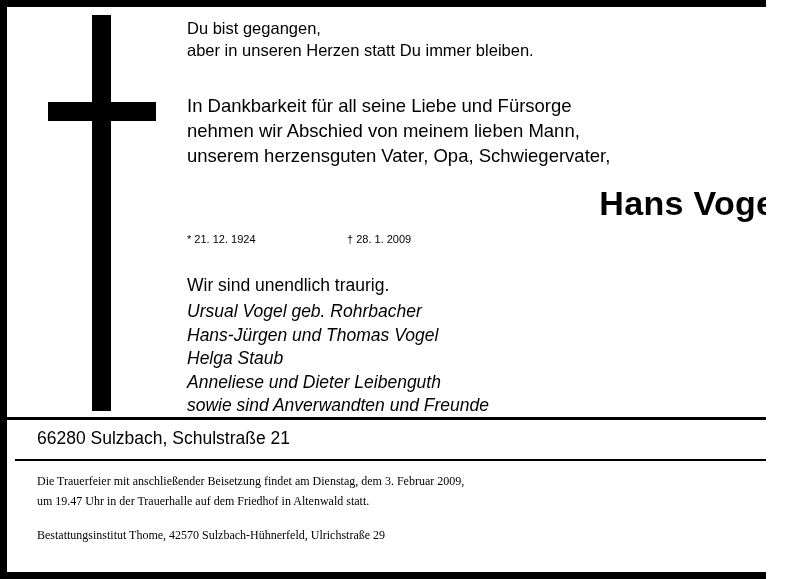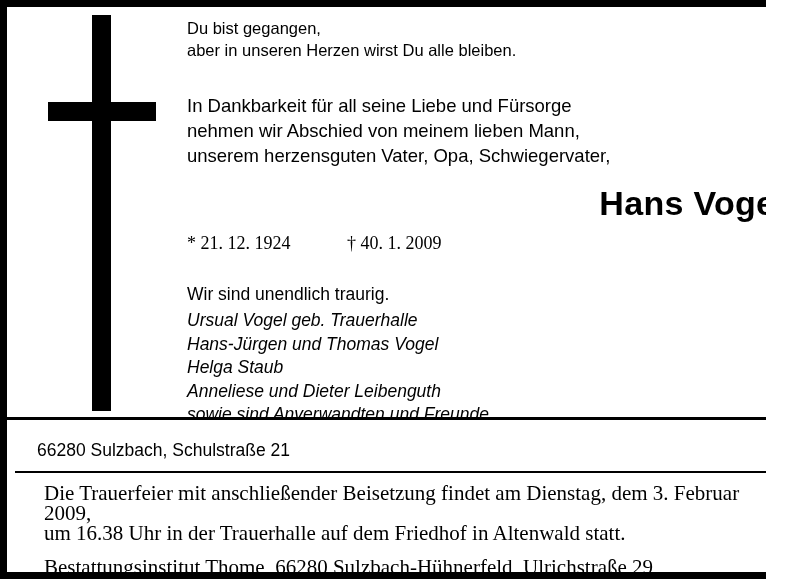--- a/index.html
+++ b/index.html
@@ -84,24 +84,23 @@
     margin-top: 16px;
     margin-left: 12px;
     font-size: 34px;
     font-weight: bold;
     letter-spacing: 0.3px;
     color: #000000;
     text-align: right;
   }
   .dates {
     margin-top: 10px;
-    font-size: 18px;
+    font-size: 11px;
     color: #000000;
     display: flex;
-    font-family: Liberation Serif, serif;
   }
   .dates .birth { width: 160px; }
   .sad {
     margin-top: 30px;
     font-size: 17.5px;
     color: #000000;
   }
   .survivors {
     margin-top: 4px;
     font-size: 17.5px;
@@ -116,42 +115,41 @@
     top: 410px;
     width: 786px;
     height: 3px;
     background: #000000;
   }
   .lower {
     position: absolute;
     left: 0;
     top: 413px;
     width: 786px;
-    padding: 12px 8px 0 30px;
+    padding: 0 8px 0 30px;
     box-sizing: border-box;
   }
   .address {
     margin-top: 8px;
     font-size: 17.5px;
     color: #000000;
   }
   .hr2 {
     margin-top: 10px;
     width: 756px;
     height: 2px;
     background: #000000;
     margin-left: -22px;
   }
   .detail {
     margin-top: 10px;
     font-family: "Liberation Serif", serif;
-    font-size: 21px;
+    font-size: 12px;
     line-height: 20px;
     color: #000000;
-    margin-left: 7px;
   }
   .detail.second { margin-top: 14px; }
   .detail.third { margin-top: 14px; }
 </style>
 </head>
 <body>
 
 <div class="page">
   <div class="frame"></div>
   <div class="inner">
@@ -160,58 +158,58 @@
 
       <div class="cross">
         <div class="cross-v"></div>
         <div class="cross-h"></div>
       </div>
 
       <div class="upper-text">
 
         <div class="motto">
           <div>Du bist gegangen,</div>
-          <div>aber in unseren Herzen wirst Du alle bleiben.</div>
+          <div>aber in unseren Herzen statt Du immer bleiben.</div>
         </div>
 
         <div class="intro">
           <div>In Dankbarkeit für all seine Liebe und Fürsorge</div>
           <div>nehmen wir Abschied von meinem lieben Mann,</div>
           <div>unserem herzensguten Vater, Opa, Schwiegervater,</div>
         </div>
 
         <div class="name">Hans Vogel</div>
 
         <div class="dates">
           <span class="birth">* 21. 12. 1924</span>
-          <span class="death">† 40. 1. 2009</span>
+          <span class="death">† 28. 1. 2009</span>
         </div>
 
         <div class="sad">Wir sind unendlich traurig.</div>
 
         <div class="survivors">
-          <div>Ursual Vogel geb. Trauerhalle</div>
+          <div>Ursual Vogel geb. Rohrbacher</div>
           <div>Hans-Jürgen und Thomas Vogel</div>
           <div>Helga Staub</div>
           <div>Anneliese und Dieter Leibenguth</div>
           <div>sowie sind Anverwandten und Freunde</div>
         </div>
 
       </div>
     </div>
 
     <div class="divider"></div>
 
     <div class="lower">
       <div class="address">66280 Sulzbach, Schulstraße 21</div>
       <div class="hr2"></div>
 
       <div class="detail">
         <div>Die Trauerfeier mit anschließender Beisetzung findet am Dienstag, dem 3. Februar 2009,</div>
-        <div>um 16.38 Uhr in der Trauerhalle auf dem Friedhof in Altenwald statt.</div>
+        <div>um 19.47 Uhr in der Trauerhalle auf dem Friedhof in Altenwald statt.</div>
       </div>
 
 
-      <div class="detail third">Bestattungsinstitut Thome, 66280 Sulzbach-Hühnerfeld, Ulrichstraße 29</div>
+      <div class="detail third">Bestattungsinstitut Thome, 42570 Sulzbach-Hühnerfeld, Ulrichstraße 29</div>
     </div>
 
   </div>
 </div>
 
 </body></html>

